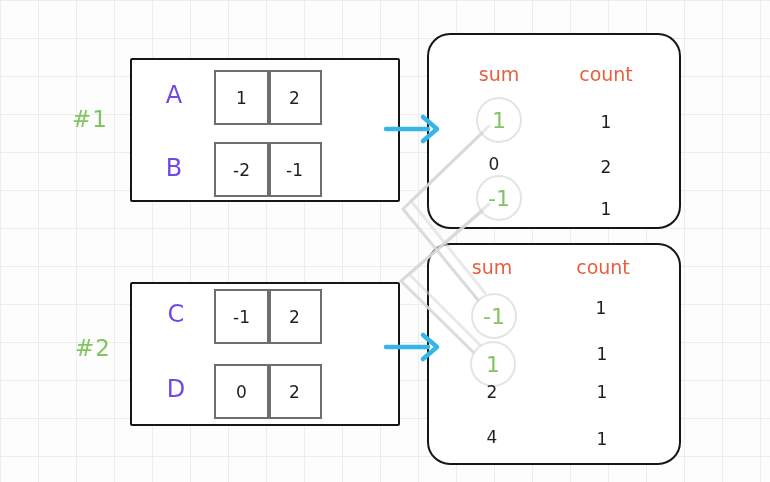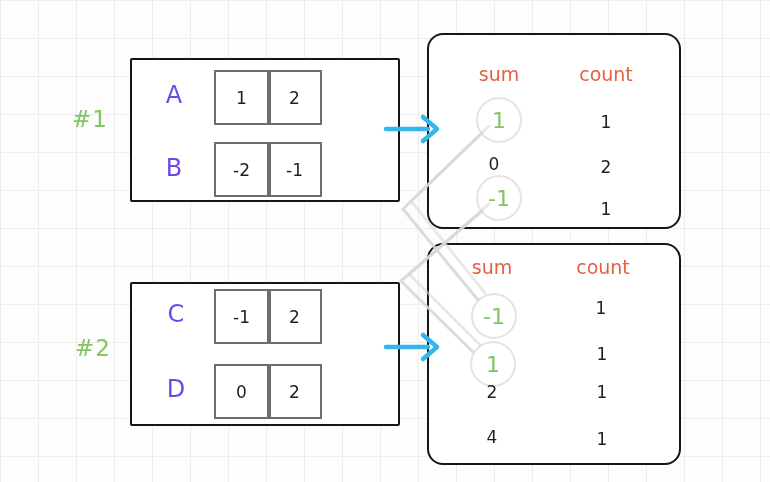--- a/index.html
+++ b/index.html
@@ -29,21 +29,21 @@
   .cellpair{position:absolute;display:flex;}
   .cell{
     width:51px;height:51px;background:#fff;
     border:2px solid #6e6e6e;
     display:flex;align-items:center;justify-content:center;
     font-size:17px;color:#1f1f1f;
   }
   .cell + .cell{border-left-width:0;box-shadow:inset 2px 0 0 #6e6e6e;}
   .result-box{
     position:absolute;width:250px;background:#fff;
-    border:2px solid #161616;border-radius:16px;
+    border:2px solid #161616;border-radius:23px;
   }
   .hdr{
     position:absolute;transform:translate(-50%,-50%);
     font-size:19px;color:#e65f41;
   }
   .val{
     position:absolute;transform:translate(-50%,-50%);
     font-size:17px;color:#1f1f1f;
   }
   .circ{

